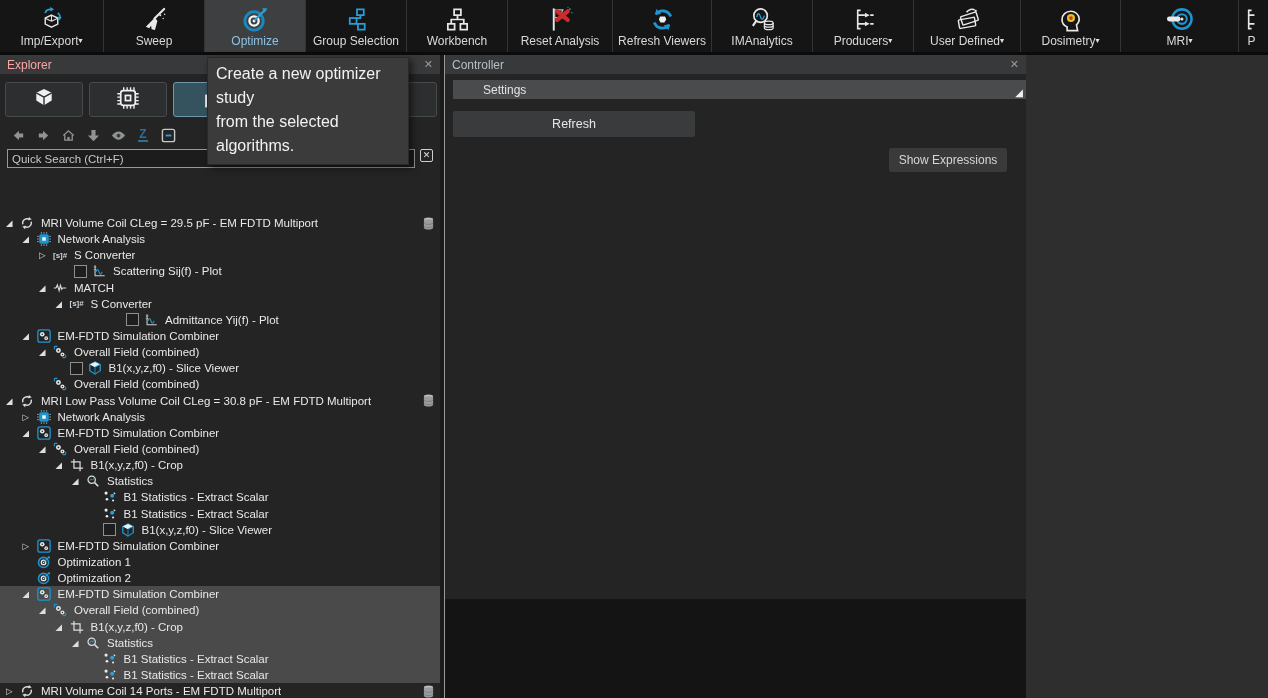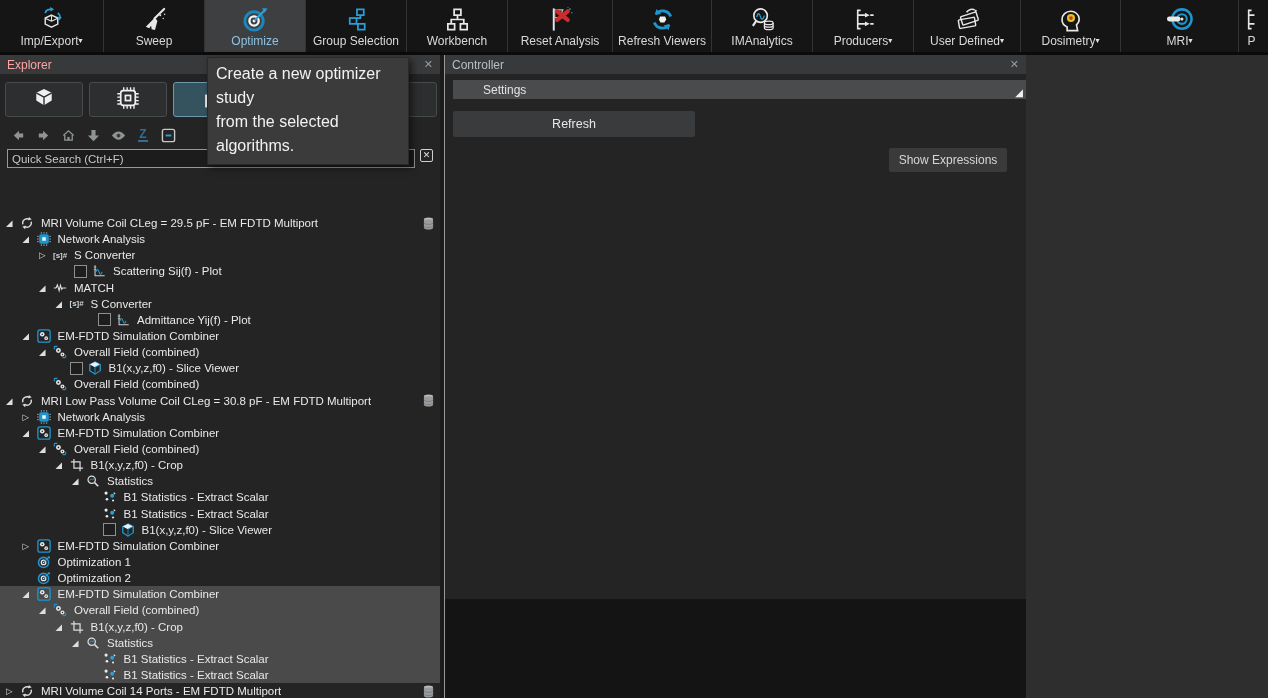--- a/index.html
+++ b/index.html
@@ -419,21 +419,21 @@
         </span>
         <span class="tlabel-txt">MATCH</span>
       </div>
       <div class="trow" style="padding-left: 55.5px;">
         <span class="texp">◢</span>
         <span class="tico">
           <span class="sconv-glyph">[s]#</span>
         </span>
         <span class="tlabel-txt">S Converter</span>
       </div>
-      <div class="trow" style="padding-left: 84px;">
+      <div class="trow" style="padding-left: 112px;">
         <span class="texp"></span>
         <span class="tcheck"></span>
         <span class="tico">
           <svg viewBox="0 0 16 16" fill="none">
             <path d="M3.5 1.5v12h11" stroke="#cfcfcf" stroke-width="1.2"></path>
             <path d="M2 3.5h3M2 6.5h3" stroke="#cfcfcf" stroke-width=".8"></path>
             <path d="M4.5 9c1.2-3.5 2.4-3.5 3.5 0s2.3 3.5 3.5 0" stroke="#2aa0da" stroke-width="1.2"></path>
           </svg>
         </span>
         <span class="tlabel-txt">Admittance Yij(f) - Plot</span>

